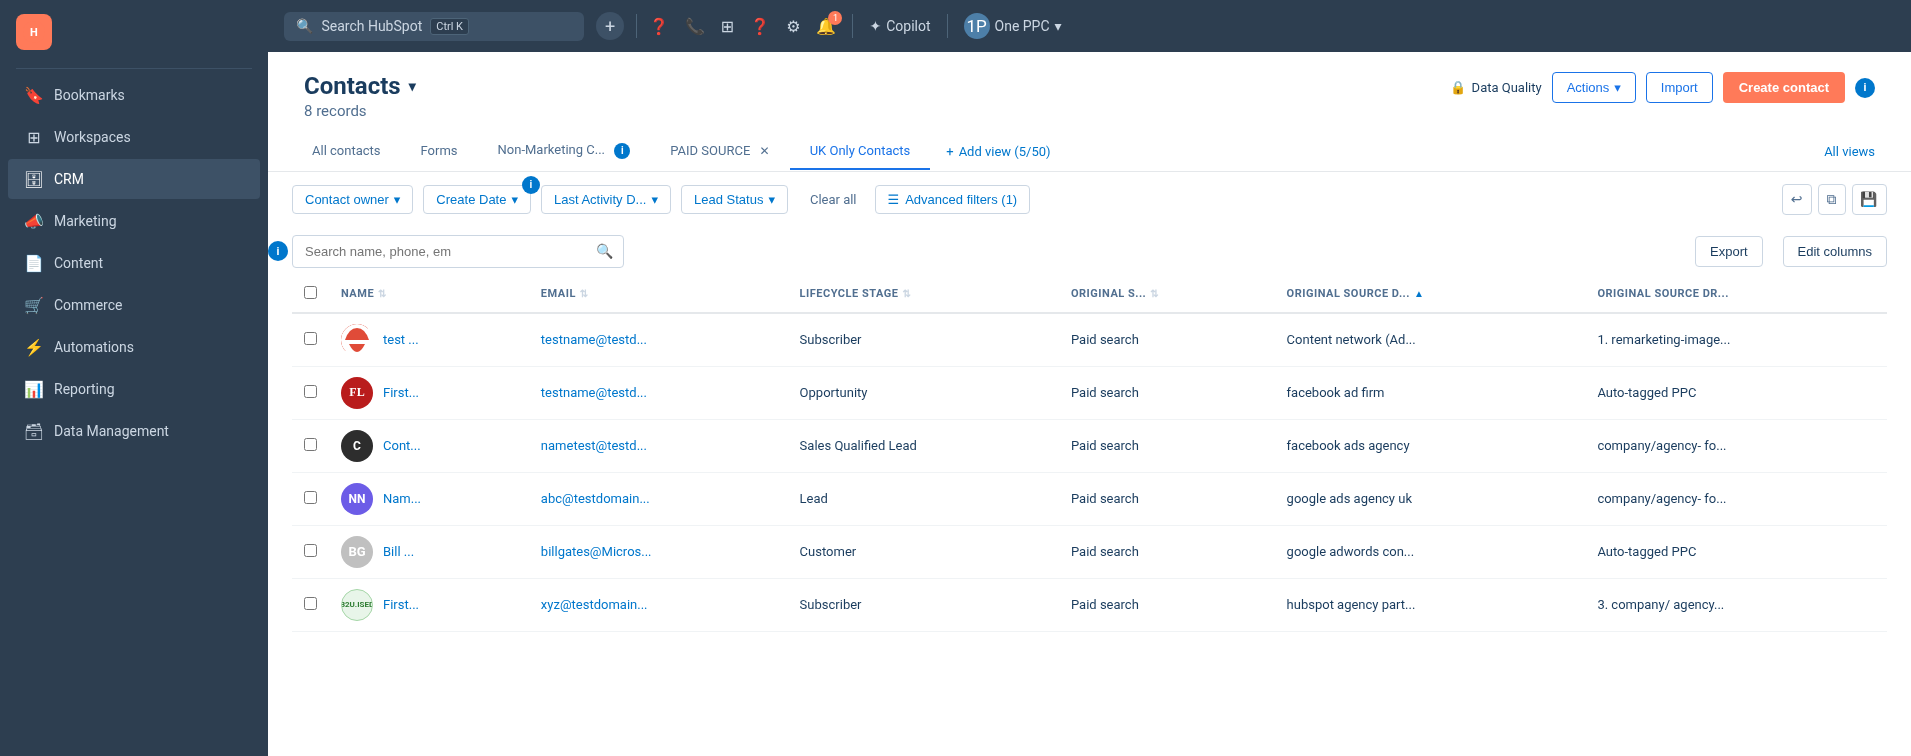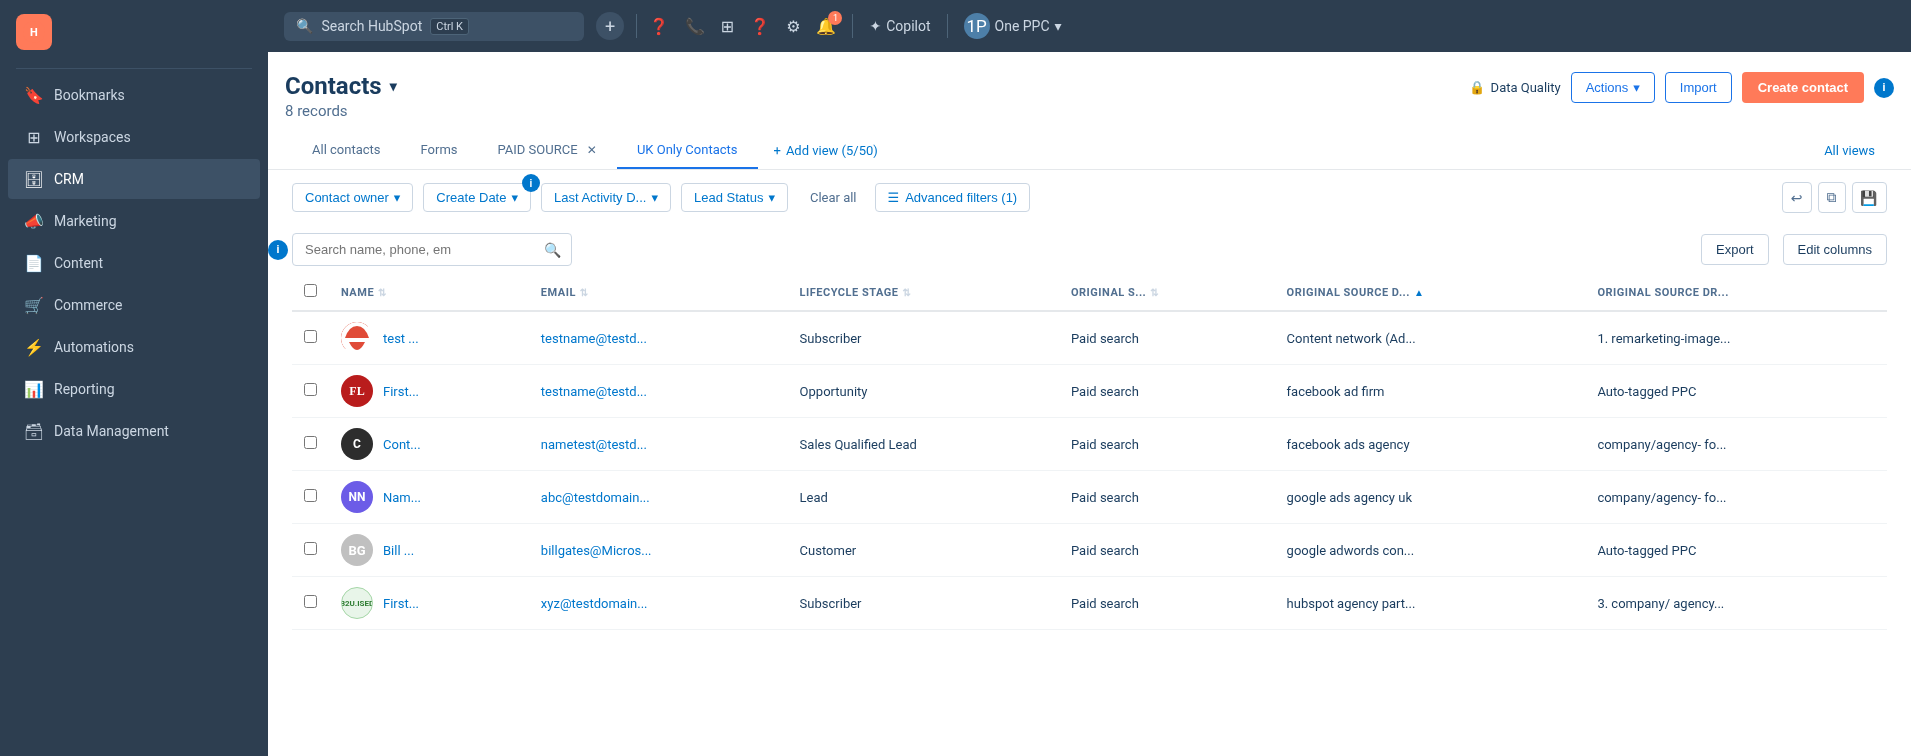--- a/index.html
+++ b/index.html
@@ -124,21 +124,21 @@
     .content {
       flex: 1;
       background: #ffffff;
       display: flex;
       flex-direction: column;
       overflow: hidden;
     }
 
     
     .page-header {
-      padding: 20px 17px 0;
+      padding: 20px 36px 0;
       display: flex;
       align-items: flex-start;
       justify-content: space-between;
     }
     .page-title-area {}
     .page-title {
       display: flex; align-items: center; gap: 8px;
       font-size: 24px; font-weight: 700; color: #1a3c5e;
     }
     .page-title-dropdown { color: #1a3c5e; font-size: 14px; cursor: pointer; }
@@ -263,29 +263,29 @@
     }
     .search-input-wrap {
       position: relative;
       display: flex; align-items: center;
     }
     .search-input {
       border: 1px solid #cbd6e2;
       border-radius: 4px;
       padding: 8px 53px 8px 12px;
       font-size: 13px;
-      width: 280px;
+      width: 332px;
       outline: none;
       color: #516f90;
     }
     .search-input-icon {
       position: absolute; right: 10px;
       color: #516f90; font-size: 14px;
     }
-    .toolbar-right { margin-left: auto; display: flex; gap: 14px; }
+    .toolbar-right { margin-left: auto; display: flex; gap: 20px; }
     .export-btn, .edit-columns-btn {
       border: 1px solid #cbd6e2;
       border-radius: 4px;
       padding: 7px 14px;
       font-size: 13px;
       cursor: pointer;
       background: white;
       color: #1a3c5e;
     }
 
@@ -443,20 +443,24 @@
         <div class="info-badge">i</div>
       </div>
     </div>
 
     <div class="tabs-bar">
       <div class="tab">
         <span>All contacts</span>
       </div>
       <div class="tab">
         <span>Forms</span>
+      </div>
+      <div class="tab" style="position:relative">
+        <span>Non-Marketing C...</span>
+        <span class="info-badge" style="display:inline-flex;width:16px;height:16px;font-size:10px;margin-left:6px;vertical-align:middle">i</span>
       </div>
       <div class="tab">
         <span>PAID SOURCE</span>
         <span class="tab-close">✕</span>
       </div>
       <div class="tab active">
         <span>UK Only Contacts</span>
       </div>
       <div class="tab-add">
         <span>+</span>

